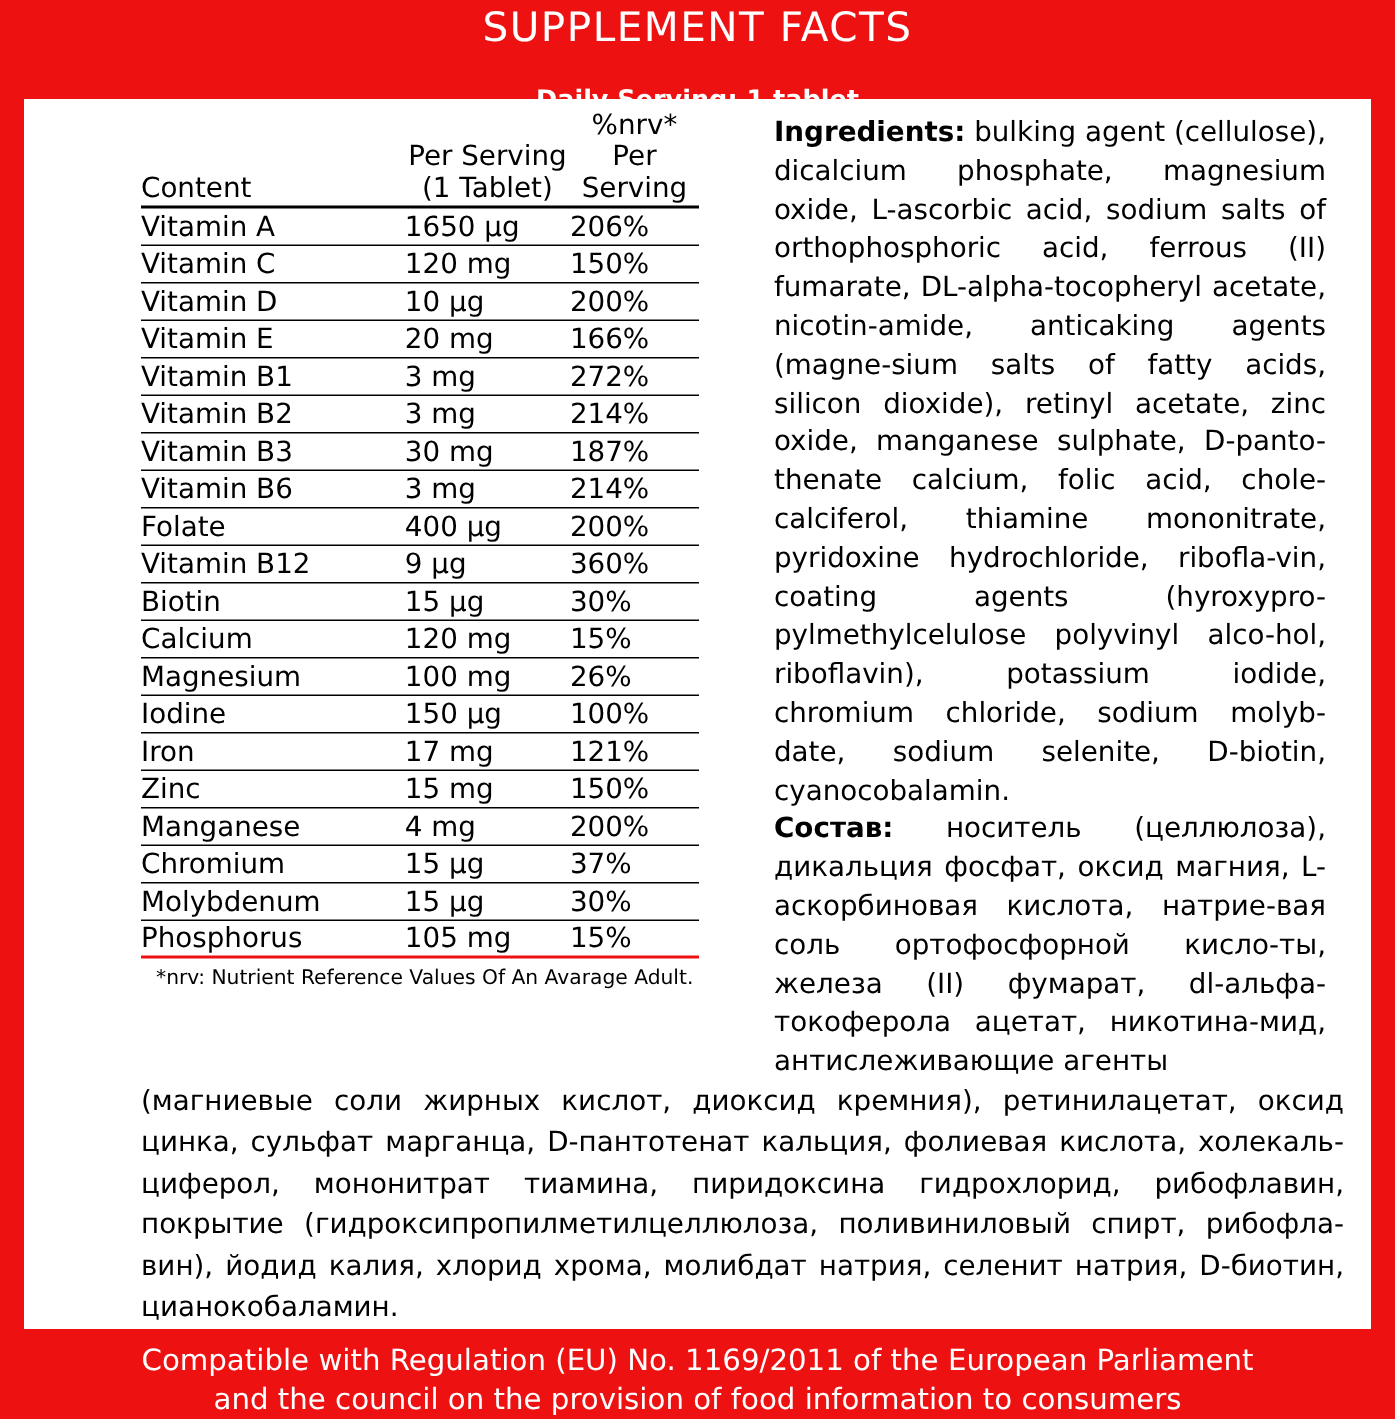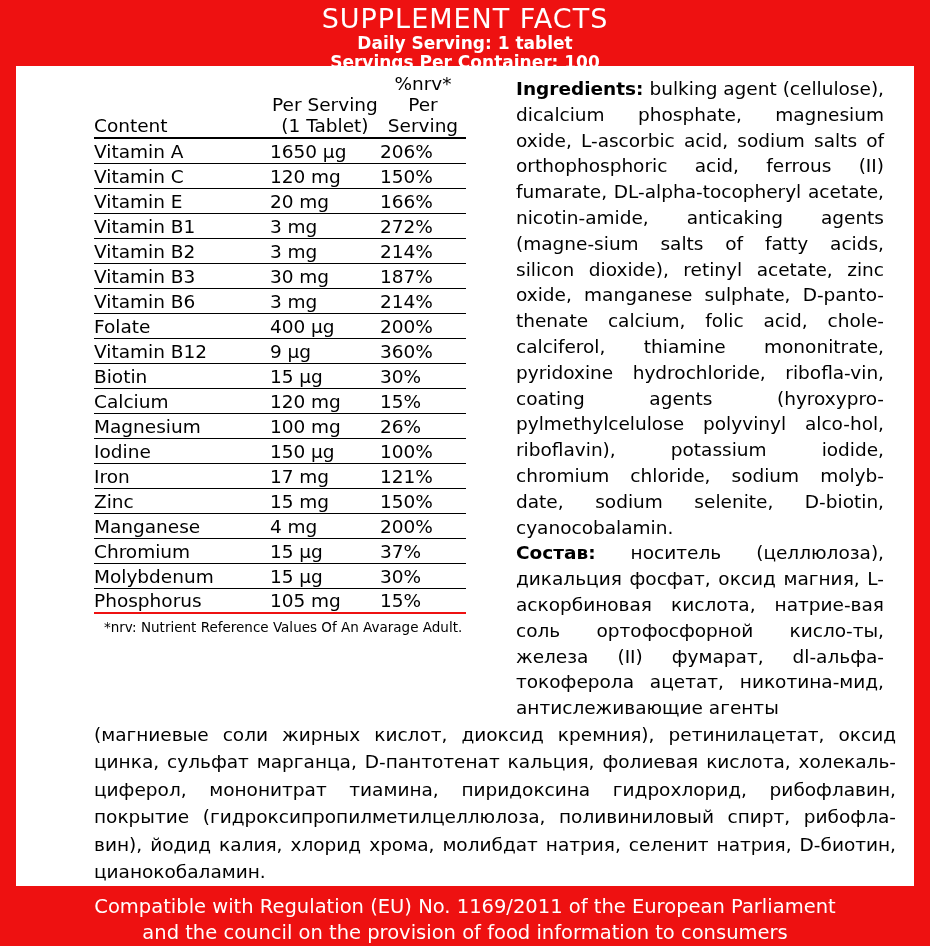--- a/index.html
+++ b/index.html
@@ -33,20 +33,21 @@
     font-size: 27px;
     font-weight: normal;
     letter-spacing: 1px;
     line-height: 30px;
     font-family: "DejaVu Sans", sans-serif;
   }
   .header .sub1 {
     font-size: 17px;
     font-weight: bold;
     line-height: 19px;
+    margin-top: 24px;
   }
   .header .sub2 {
     font-size: 17px;
     font-weight: bold;
     line-height: 19px;
   }
   
   .content {
     display: flex;
     flex-direction: row;
@@ -163,20 +164,25 @@
               <td class="c-name">Vitamin A</td>
               <td class="c-amount">1650 µg</td>
               <td class="c-nrv">206%</td>
             </tr>
             <tr>
               <td class="c-name">Vitamin C</td>
               <td class="c-amount">120 mg</td>
               <td class="c-nrv">150%</td>
             </tr>
             <tr>
+              <td class="c-name">Vitamin D</td>
+              <td class="c-amount">10 µg</td>
+              <td class="c-nrv">200%</td>
+            </tr>
+            <tr>
               <td class="c-name">Vitamin E</td>
               <td class="c-amount">20 mg</td>
               <td class="c-nrv">166%</td>
             </tr>
             <tr>
               <td class="c-name">Vitamin B1</td>
               <td class="c-amount">3 mg</td>
               <td class="c-nrv">272%</td>
             </tr>
             <tr>

